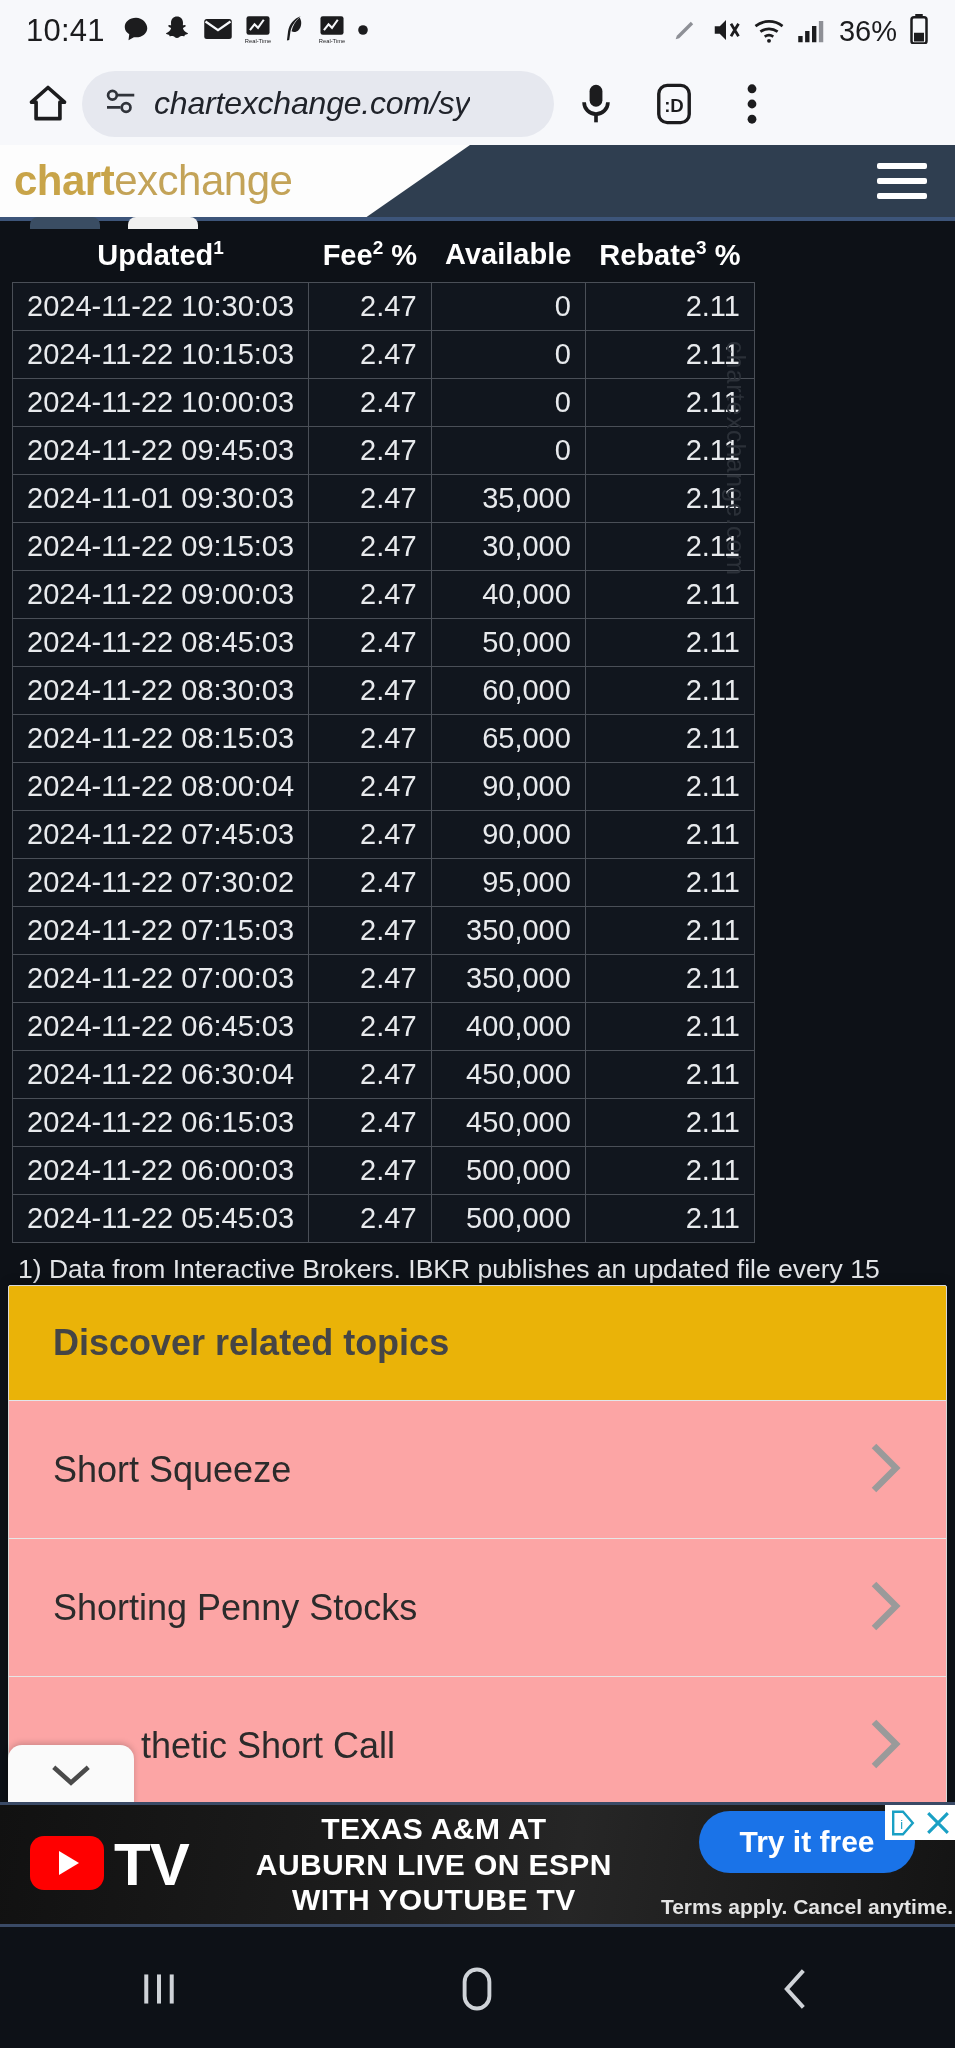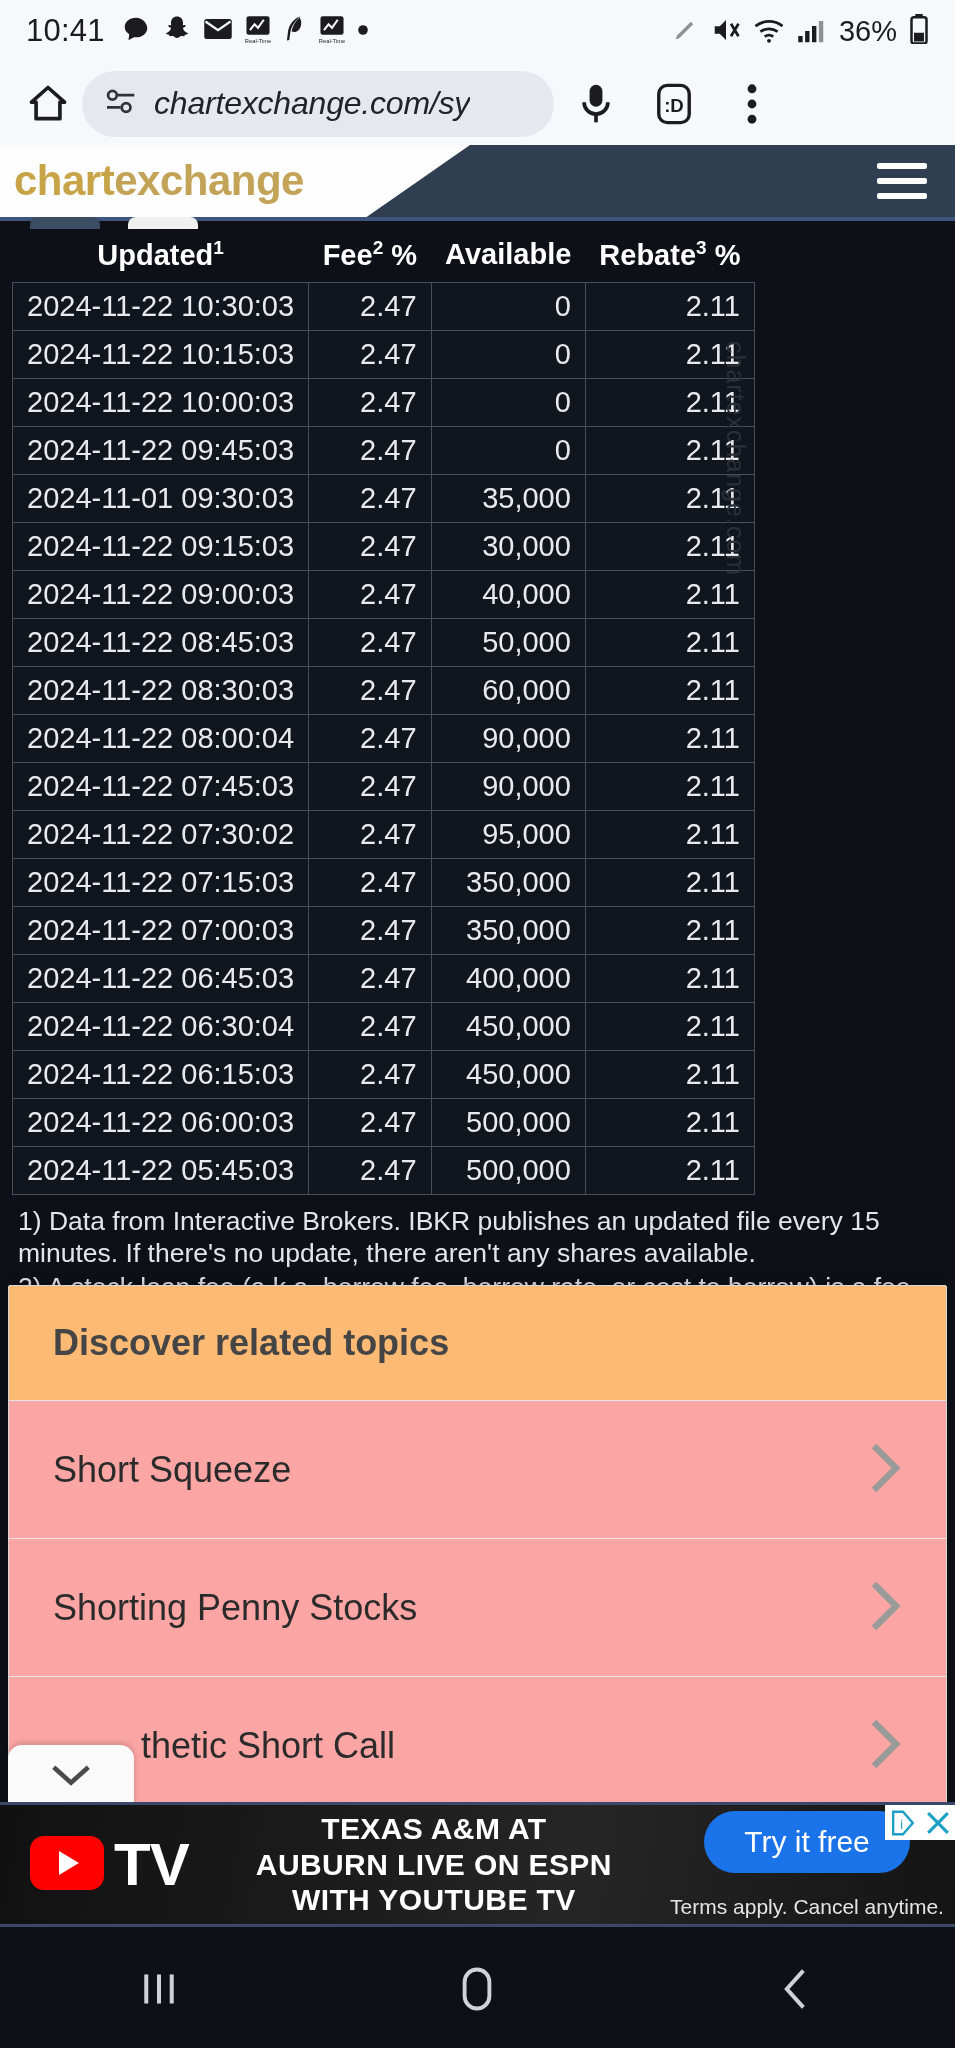--- a/index.html
+++ b/index.html
@@ -44,21 +44,21 @@
   
   .site-header { position: relative; height: 72px; background: #2f3e50; overflow: hidden; }
   .logo-wedge {
     position: absolute; left: 0; top: 0; height: 72px; width: 470px;
     background: #fdfdfd;
     clip-path: polygon(0 0, 100% 0, 78% 100%, 0 100%);
     display: flex; align-items: center; padding-left: 14px;
   }
   .logo { font-size: 42px; letter-spacing: -.5px; line-height: 1; }
   .logo b { color: #c8a449; font-weight: 700; }
-  .logo span { color: #c3a358; font-weight: 700; }
+  .logo span { color: #c3a358; font-weight: 400; }
   .hamburger { position: absolute; right: 28px; top: 18px; width: 50px; }
   .hamburger i { display: block; height: 6px; background: #fff; border-radius: 2px; margin-bottom: 9px; }
   .hamburger i:last-child { margin-bottom: 0; }
   .header-rule { height: 4px; background: #3d557a; }
 
   
   .page { position: relative; background: #0d1117; padding: 0 0 0 0; }
   .tabs-sliver { position: relative; height: 10px; }
   .tab-sliver-a { position: absolute; left: 30px; top: -4px; width: 70px; height: 12px; background: #3a4d63; border-radius: 8px 8px 0 0; }
   .tab-sliver-b { position: absolute; left: 128px; top: -4px; width: 70px; height: 12px; background: #f0f0f0; border-radius: 8px 8px 0 0; }
@@ -93,21 +93,21 @@
   .footnotes a { color: #e3e5e8; text-decoration: underline; }
 
   
   .discover {
     position: absolute; left: 8px; top: 1285px; width: 939px;
     background: #ffffff; border: 1px solid #d8d8d8; border-radius: 2px;
     box-shadow: 0 -2px 10px rgba(0,0,0,.25);
     overflow: hidden;
   }
   .discover-head {
-    background: #fdba74; border-bottom: 1px solid #e3e6ea;
+    background: #eab308; border-bottom: 1px solid #e3e6ea;
     padding: 36px 44px; font-size: 36px; font-weight: 700; color: #454545;
   }
   .topic-row {
     height: 138px; display: flex; align-items: center; justify-content: space-between;
     padding: 0 44px; border-bottom: 1px solid #e6e6e6; background: #fca5a5;
   }
   .topic-label { font-size: 36px; color: #2b2b2b; }
   .chev { color: #9a9a9a; }
   .collapse-tab {
     position: absolute; left: 8px; top: 1745px; width: 126px; height: 64px;
@@ -123,21 +123,21 @@
     display: flex; align-items: center; overflow: hidden;
     border-top: 3px solid #3a4a66; border-bottom: 3px solid #3a4a66;
   }
   .ad-yt { display: flex; align-items: center; gap: 10px; margin-left: 30px; }
   .ad-yt-tv { color: #fff; font-size: 60px; font-weight: 700; letter-spacing: -1px; font-family: "Liberation Sans", sans-serif; }
   .ad-text {
     flex: 1; text-align: center; color: #fff; font-weight: 700;
     font-size: 30px; line-height: 1.18; letter-spacing: .4px;
     margin-left: 10px; margin-right: 4px;
   }
-  .ad-cta-wrap { width: 268px; display: flex; flex-direction: column; align-items: center; gap: 22px; margin-right: 14px; }
+  .ad-cta-wrap { width: 268px; display: flex; flex-direction: column; align-items: center; gap: 22px; margin-right: 14px; font-weight: bold; }
   .ad-cta {
     background: #1a73e8; color: #fff; font-size: 30px; border-radius: 36px;
     padding: 14px 40px; white-space: nowrap;
   }
   .ad-terms { color: #e4e4e4; font-size: 21px; white-space: nowrap; }
   .ad-badges { position: absolute; right: 0; top: 0; display: flex; }
   .ad-badge { width: 35px; height: 35px; background: #fff; display: flex; align-items: center; justify-content: center; }
 
   
   .navbar {
@@ -351,20 +351,26 @@
           <tr>
             <td class="updated">2024-11-22 08:45:03</td>
             <td class="fee">2.47</td>
             <td class="avail">50,000</td>
             <td class="rebate">2.11</td>
           </tr>
           <tr>
             <td class="updated">2024-11-22 08:30:03</td>
             <td class="fee">2.47</td>
             <td class="avail">60,000</td>
+            <td class="rebate">2.11</td>
+          </tr>
+          <tr>
+            <td class="updated">2024-11-22 08:15:03</td>
+            <td class="fee">2.47</td>
+            <td class="avail">65,000</td>
             <td class="rebate">2.11</td>
           </tr>
           <tr>
             <td class="updated">2024-11-22 08:00:04</td>
             <td class="fee">2.47</td>
             <td class="avail">90,000</td>
             <td class="rebate">2.11</td>
           </tr>
           <tr>
             <td class="updated">2024-11-22 07:45:03</td>

